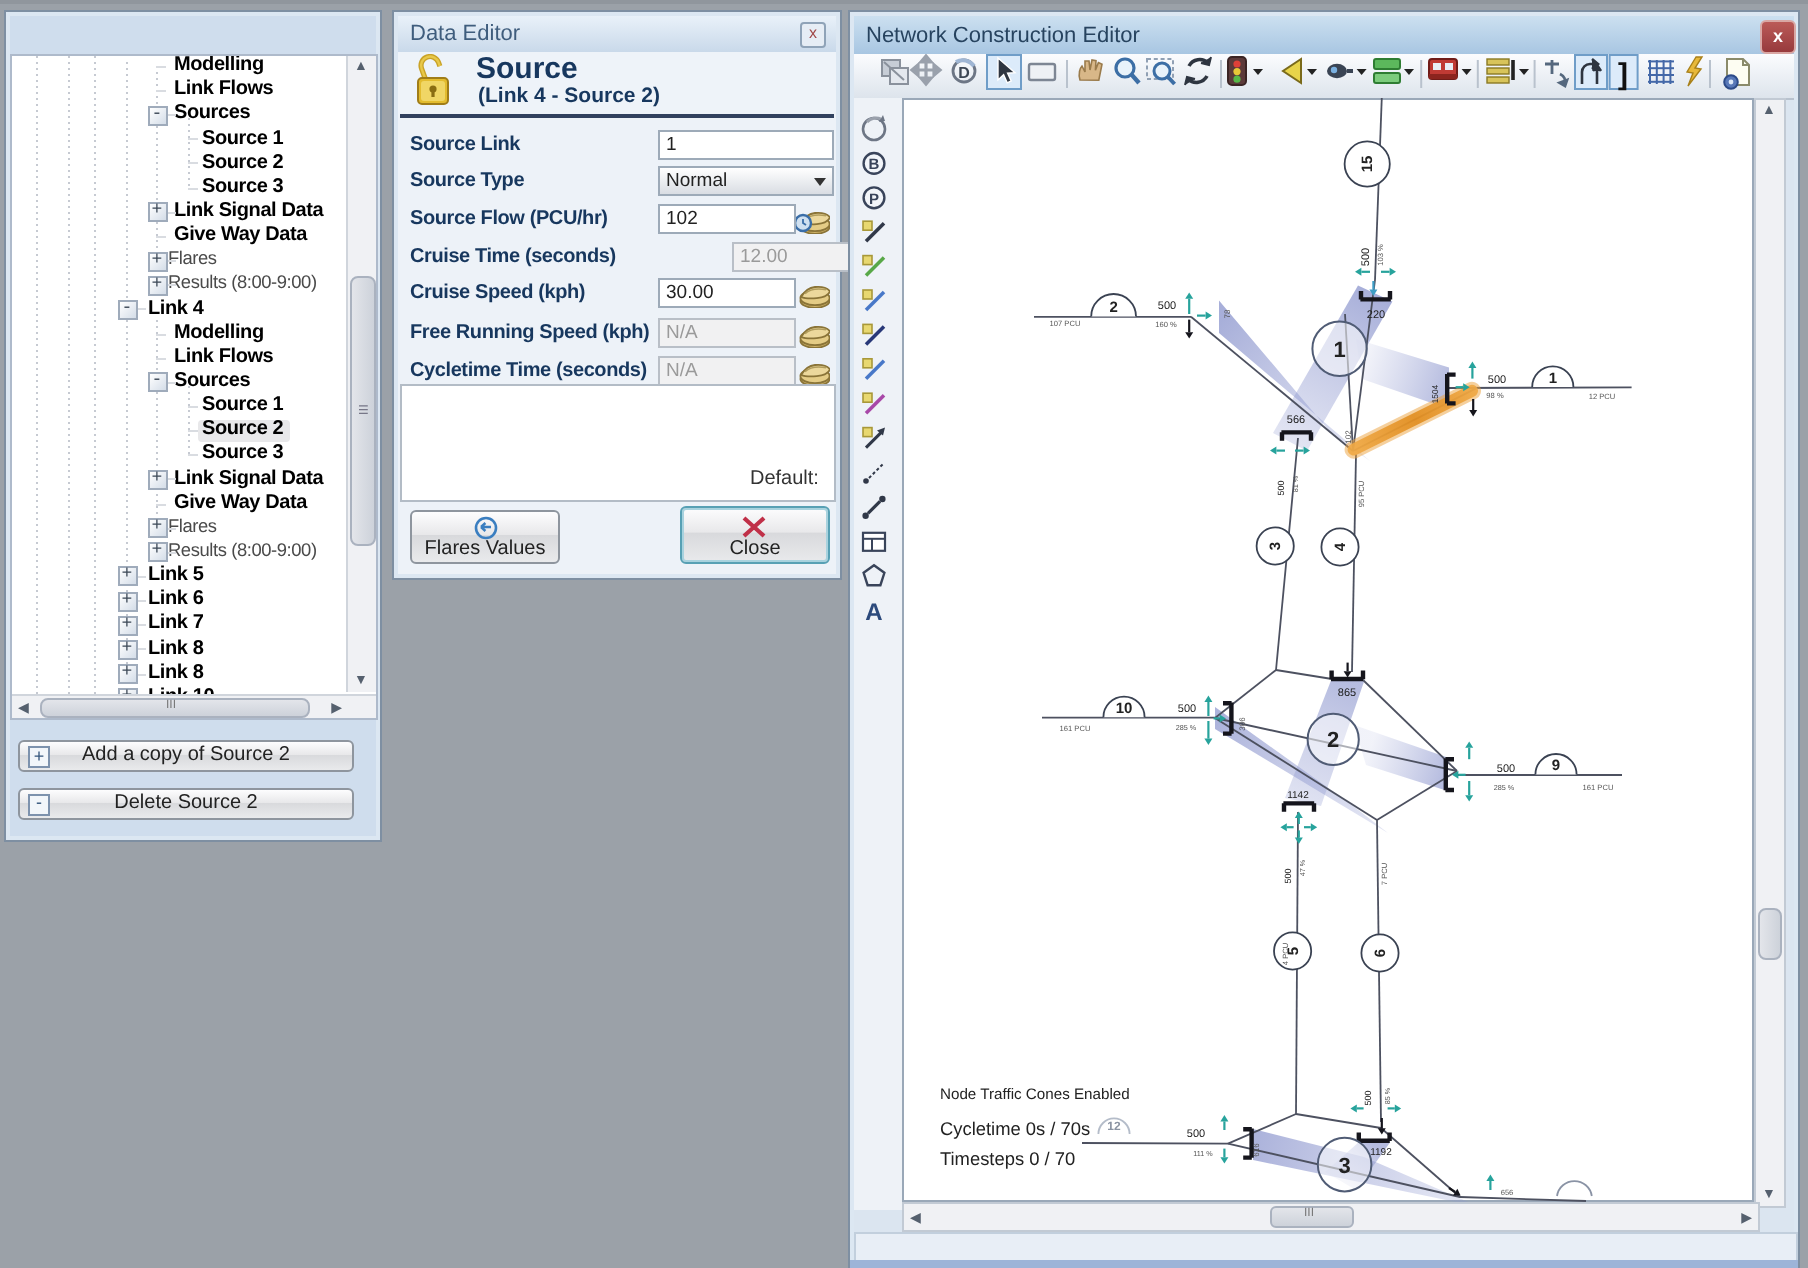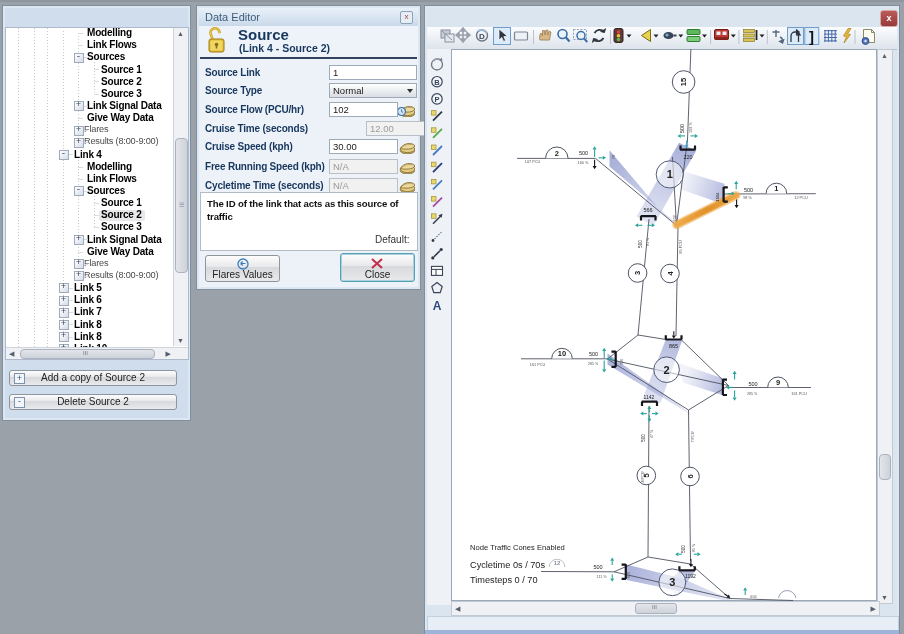--- a/index.html
+++ b/index.html
@@ -188,39 +188,41 @@
   <div class="flabel" style="top:117px;">Cruise Time (seconds)</div>
   <div class="fin dis" style="top:115px;width:64px;margin-left:37px;">12.00</div>
   <div class="flabel" style="top:135px;">Cruise Speed (kph)</div>
   <div class="fin" style="top:133px;width:64px;">30.00</div>
   <div class="flabel" style="top:155px;">Free Running Speed (kph)</div>
   <div class="fin dis" style="top:153px;width:64px;">N/A</div>
   <div class="flabel" style="top:174px;">Cycletime Time (seconds)</div>
   <div class="fin dis" style="top:172px;width:64px;">N/A</div>
 
   <div class="abs" style="left:3px;top:186px;width:216px;height:57px;background:#fff;border:1px solid #b3bcc6;"></div>
-  <div class="abs" style="left:10px;top:191px;width:212px;font-size:9.6px;letter-spacing:-0.15px;font-weight:bold;color:#111;line-height:13px;">The ID of the link that acts as this source of traffic</div>
   <div class="abs" style="left:178px;top:228px;font-size:10px;color:#333;">Default:</div>
 
   <div class="btn" style="left:8px;top:249px;width:73px;height:25px;">
     <svg class="abs" style="left:31px;top:2px" width="12" height="12" viewBox="0 0 12 12">
           <circle cx="6" cy="6" r="5" fill="none" stroke="#3a7ec0" stroke-width="1.3"></circle>
           <path d="M3.5 5.5 L8.5 5.5 M3.5 5.5 l2.2-2 M3.5 5.5 l2.2 2" stroke="#3a7ec0" stroke-width="1.2" fill="none"></path>
         </svg>
     <div style="margin-top:13px;">Flares Values</div>
       </div>
   <div class="btn" style="left:143px;top:247px;width:73px;height:27px;border:1px solid #57a0b4;box-shadow:0 0 0 1px #a8d2de inset;">
     <svg class="abs" style="left:30px;top:4px" width="12" height="11" viewBox="0 0 12 11">
           <path d="M1 1 L11 10 M11 1 L1 10" stroke="#c03048" stroke-width="2.1"></path>
         </svg>
     <div style="margin-top:15px;">Close</div>
       </div>
 </div>
 
 <div class="win" id="network" style="left:424px;top:5px;width:474px;height:628px;background:#dbe5f0;">
+  <div class="tbar" style="height:19px;background:linear-gradient(#cce0f0,#a8c6e2);">
+        <span style="top:4px;color:#27435f;">Network Construction Editor</span>
+      </div>
   <div class="abs" style="left:455px;top:4px;width:16px;height:15px;background:linear-gradient(#bb5a58,#973a3c);border:1px solid #d9a7a4;border-radius:3px;color:#fff;font-size:9px;font-weight:bold;text-align:center;line-height:14px;">x</div>
   <div class="abs" id="topbar" style="left:2px;top:21px;width:470px;height:22px;background:linear-gradient(#fbfcfe,#dde4ec);border-bottom:1px solid #b8c2ce;"></div>
   <div class="abs" id="leftbar" style="left:2px;top:43px;width:24px;height:556px;background:#eef2f7;"></div>
   <div class="abs" id="canvas" style="left:26px;top:43px;width:424px;height:550px;background:#fff;border:1px solid #9aa8b8;"></div>
 <svg class="abs" style="left:26px;top:43px" width="426" height="552" viewBox="450 48 426 552" font-family="Liberation Sans, sans-serif">
 <defs>
 <linearGradient id="gA" gradientUnits="userSpaceOnUse" x1="686" y1="146" x2="646" y2="220">
             <stop offset="0" stop-color="#7b86c6" stop-opacity="0.66"></stop>
             <stop offset="1" stop-color="#8d97cf" stop-opacity="0.26"></stop>
           </linearGradient>

